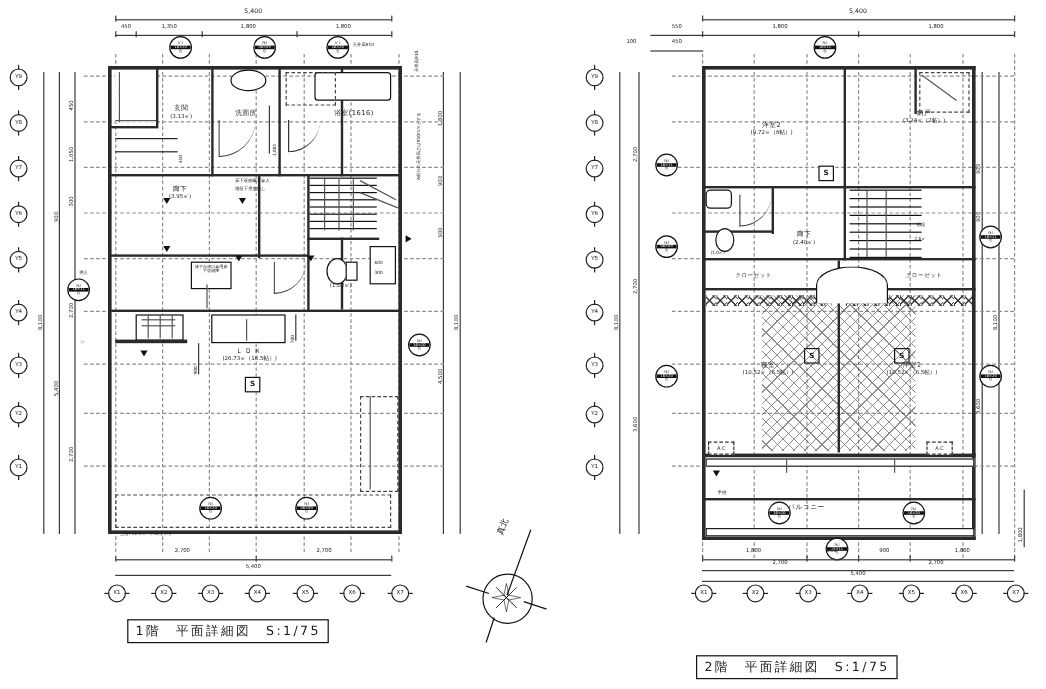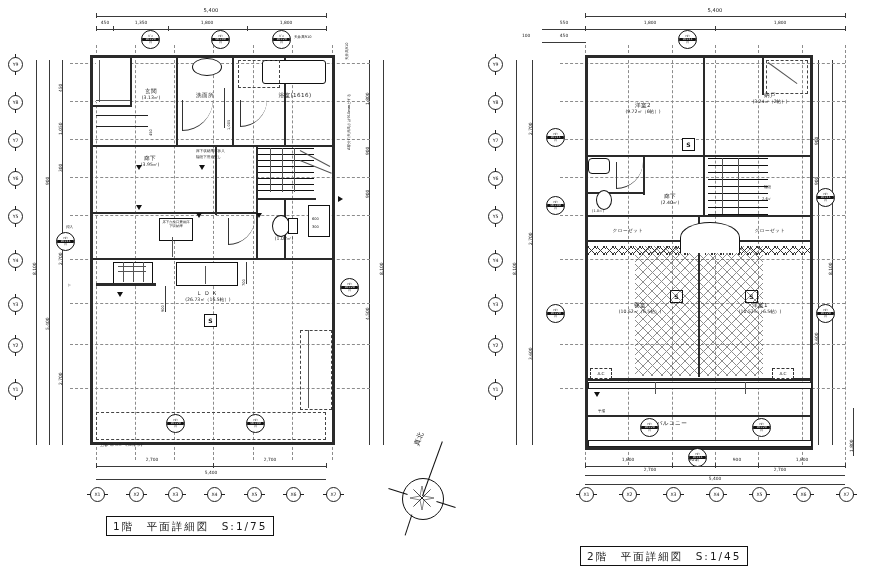--- a/index.html
+++ b/index.html
@@ -592,21 +592,21 @@
     <div class="lbl t4 ctr" style="left:257px;top:458px;">900</div>
     <div class="lbl t4 ctr" style="left:322px;top:458px;">1,800</div>
 
     <div class="dim" style="left:105px;top:475px;width:260px;"></div>
     <div class="lbl t4 ctr" style="left:170px;top:468px;">2,700</div>
     <div class="lbl t4 ctr" style="left:300px;top:468px;">2,700</div>
 
     <div class="dim" style="left:105px;top:484px;width:260px;"></div>
     <div class="lbl t4 ctr" style="left:235px;top:477px;">5,400</div>
 
-    <div class="caption" style="left:100px;top:546px;">2階　平面詳細図　S:1/45</div>
+    <div class="caption" style="left:100px;top:546px;">2階　平面詳細図　S:1/75</div>
   </div>
 
   <div class="compass" style="left:402px;top:478px;width:40px;height:40px;">
     <div class="ring"></div>
     <svg class="star" viewBox="0 0 24 24">
       <g stroke="#111" stroke-width=".5" fill="none">
         <path d="M12 0 L14 10 L12 12 L10 10 Z"></path>
         <path d="M24 12 L14 14 L12 12 L14 10 Z"></path>
         <path d="M12 24 L10 14 L12 12 L14 14 Z"></path>
         <path d="M0 12 L10 10 L12 12 L10 14 Z"></path>

